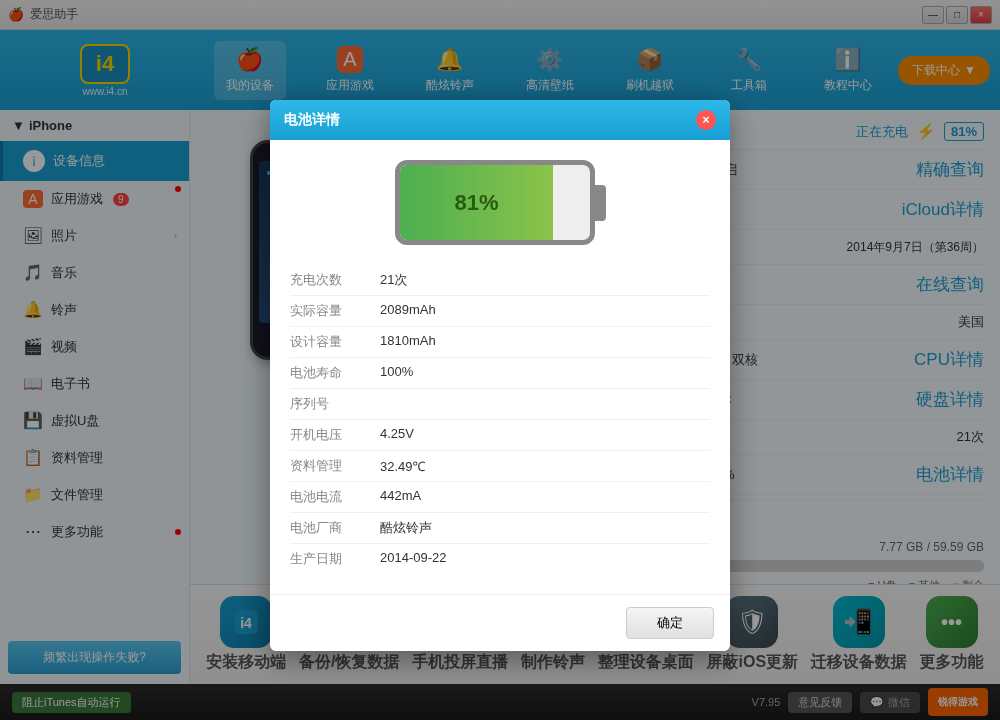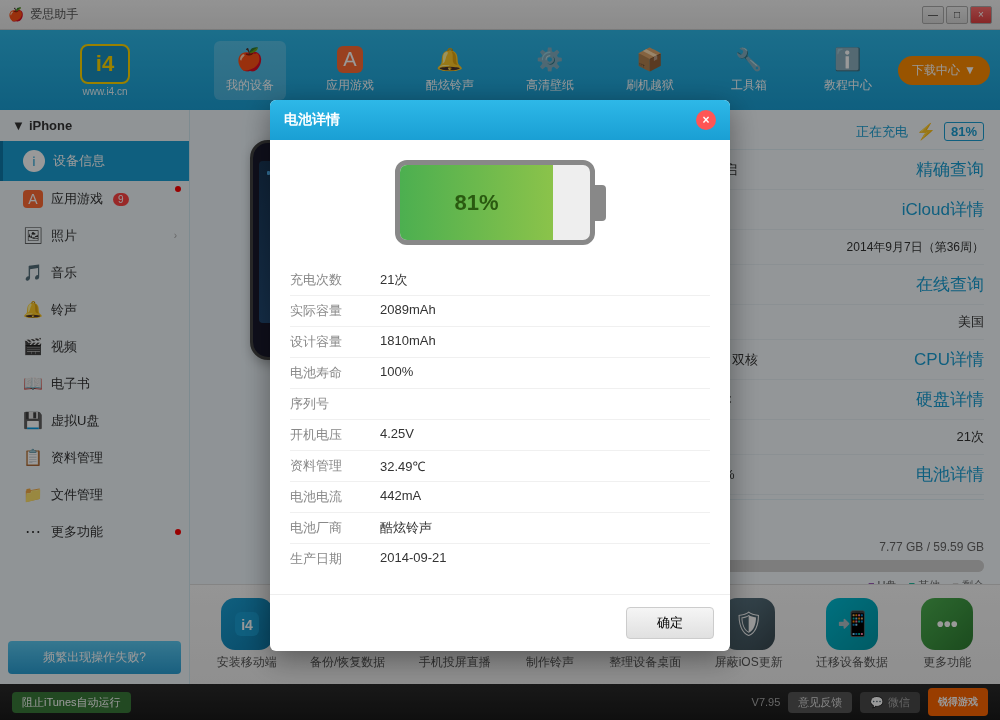--- a/index.html
+++ b/index.html
@@ -288,21 +288,21 @@
     .quick-tool-item {
       display: flex; flex-direction: column; align-items: center; gap: 4px;
       cursor: pointer;
     }
     .quick-icon {
       width: 52px; height: 52px;
       border-radius: 14px;
       display: flex; align-items: center; justify-content: center;
       font-size: 24px;
     }
-    .quick-label { font-size: 12px; color: #555; }
+    .quick-label { font-size: 16px; color: #555; font-weight: bold; }
   </style>
 </head>
 <body>
 
 <div class="title-bar">
   <div class="title-bar-left">
     <span style="font-size:13px;color:#888;">🍎</span>
     <span class="title-bar-title">爱思助手</span>
   </div>
   <div class="title-bar-controls">
@@ -657,21 +657,21 @@
         <div class="modal-row">
           <span class="modal-row-label">电池电流</span>
           <span class="modal-row-value">442mA</span>
         </div>
         <div class="modal-row">
           <span class="modal-row-label">电池厂商</span>
           <span class="modal-row-value">酷炫铃声</span>
         </div>
         <div class="modal-row" style="border-bottom:none;">
           <span class="modal-row-label">生产日期</span>
-          <span class="modal-row-value">2014-09-21</span>
+          <span class="modal-row-value">2014-09-22</span>
         </div>
       </div>
     </div>
     <div class="modal-footer">
       <button class="confirm-btn">确定</button>
     </div>
   </div>
 </div>
 
 </body></html>

